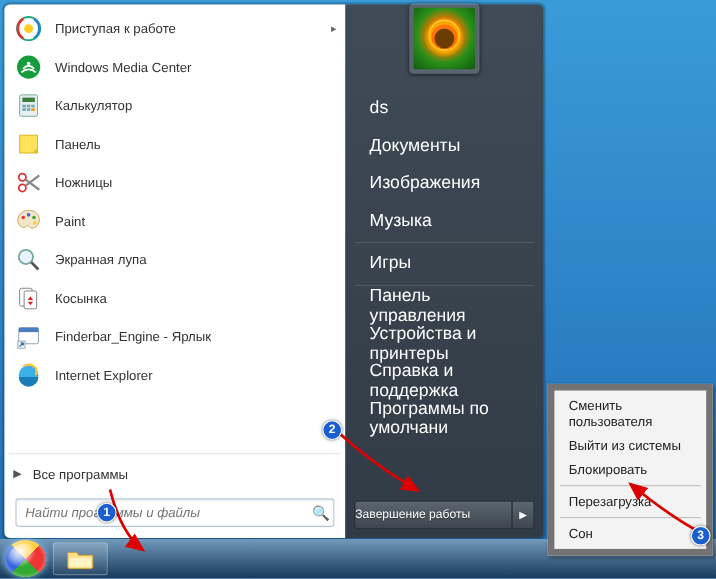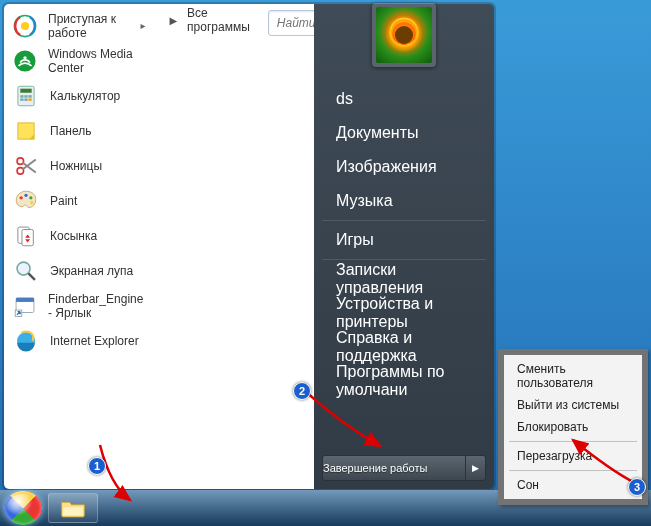--- a/index.html
+++ b/index.html
@@ -1,19 +1,19 @@
 <!DOCTYPE html>
 <html><head>
 <meta charset="utf-8">
 <style>
 * { margin: 0; padding: 0; box-sizing: border-box; font-family: "Segoe UI", Tahoma, sans-serif; }
 body { width: 651px; height: 526px; overflow: hidden; background: linear-gradient(180deg,#3a9bd9 0%, #2b7fc2 60%, #1f6aae 100%); position: relative; }
 
 .start-menu { position: absolute; top: 2px; left: 2px; width: 494px; height: 489px; border-radius: 6px; background: rgba(0,0,0,.2); padding: 2px; display: flex; }
-.sm-left { width: 310px; background: #fff; border-radius: 5px 0 0 5px; display: flex; flex-direction: row; }
+.sm-left { width: 310px; background: #fff; border-radius: 5px 0 0 5px; display: flex; flex-direction: column; }
 .sm-right { flex: 1; background: linear-gradient(180deg,#3f4b57 0%, #313b45 100%); border-radius: 0 5px 5px 0; position: relative; color: #fff; }
 
 .program-list { flex: 1; padding: 4px 2px 0 2px; }
 .program-item { display: flex; align-items: center; height: 35px; padding: 0 6px; font-size: 12px; color: #333; cursor: default; }
 .pi-icon { width: 28px; height: 28px; margin-right: 10px; display: flex; align-items: center; justify-content: center; }
 .pi-icon svg { width: 26px; height: 26px; }
 .program-item .chev { margin-left: auto; color: #666; font-size: 10px; }
 
 .sep { height: 1px; background: #e3e3e3; margin: 2px 4px; }
 
@@ -130,42 +130,42 @@
               <circle cx="22" cy="12" r="2" fill="#3a3"></circle>
               <circle cx="23" cy="18" r="2" fill="#fc3"></circle>
             </svg>
           </span>
         <span>Paint</span>
       </div>
 
       <div class="program-item">
         <span class="pi-icon">
             <svg viewBox="0 0 32 32">
+              <circle cx="13" cy="13" r="8" fill="#eaf3ff" stroke="#7a9" stroke-width="2"></circle>
+              <path d="M19 19l8 8" stroke="#555" stroke-width="3"></path>
+            </svg>
+          </span>
+        <span>Экранная лупа</span>
+      </div>
+
+      <div class="program-item">
+        <span class="pi-icon">
+            <svg viewBox="0 0 32 32">
               <rect x="6" y="5" width="14" height="20" rx="2" fill="#fff" stroke="#777"></rect>
               <rect x="11" y="8" width="14" height="20" rx="2" fill="#fff" stroke="#777"></rect>
               <path d="M18 14l3 4h-6z" fill="#d22"></path>
               <path d="M18 24l-3-4h6z" fill="#d22"></path>
             </svg>
           </span>
         <span>Косынка</span>
       </div>
 
       <div class="program-item">
         <span class="pi-icon">
             <svg viewBox="0 0 32 32">
-              <circle cx="13" cy="13" r="8" fill="#eaf3ff" stroke="#7a9" stroke-width="2"></circle>
-              <path d="M19 19l8 8" stroke="#555" stroke-width="3"></path>
-            </svg>
-          </span>
-        <span>Экранная лупа</span>
-      </div>
-
-      <div class="program-item">
-        <span class="pi-icon">
-            <svg viewBox="0 0 32 32">
               <rect x="5" y="6" width="22" height="18" rx="2" fill="#fff" stroke="#89a"></rect>
               <rect x="5" y="6" width="22" height="5" fill="#4a7cc0"></rect>
               <rect x="4" y="21" width="8" height="8" fill="#fff" stroke="#89a"></rect>
               <path d="M6 27l4-4m0 0h-3m3 0v3" stroke="#2a6bb0" stroke-width="1.5" fill="none"></path>
             </svg>
           </span>
         <span>Finderbar_Engine - Ярлык</span>
       </div>
 
       <div class="program-item">
@@ -207,21 +207,21 @@
         </div>
       <div class="r-item">
           <span>Музыка</span>
         </div>
       <div class="r-sep"></div>
       <div class="r-item">
           <span>Игры</span>
         </div>
       <div class="r-sep"></div>
       <div class="r-item">
-          <span>Записки управления</span>
+          <span>Панель управления</span>
         </div>
       <div class="r-item">
           <span>Устройства и принтеры</span>
         </div>
       <div class="r-item">
           <span>Справка и поддержка</span>
         </div>
       <div class="r-item">
           <span>Программы по умолчани</span>
         </div>

